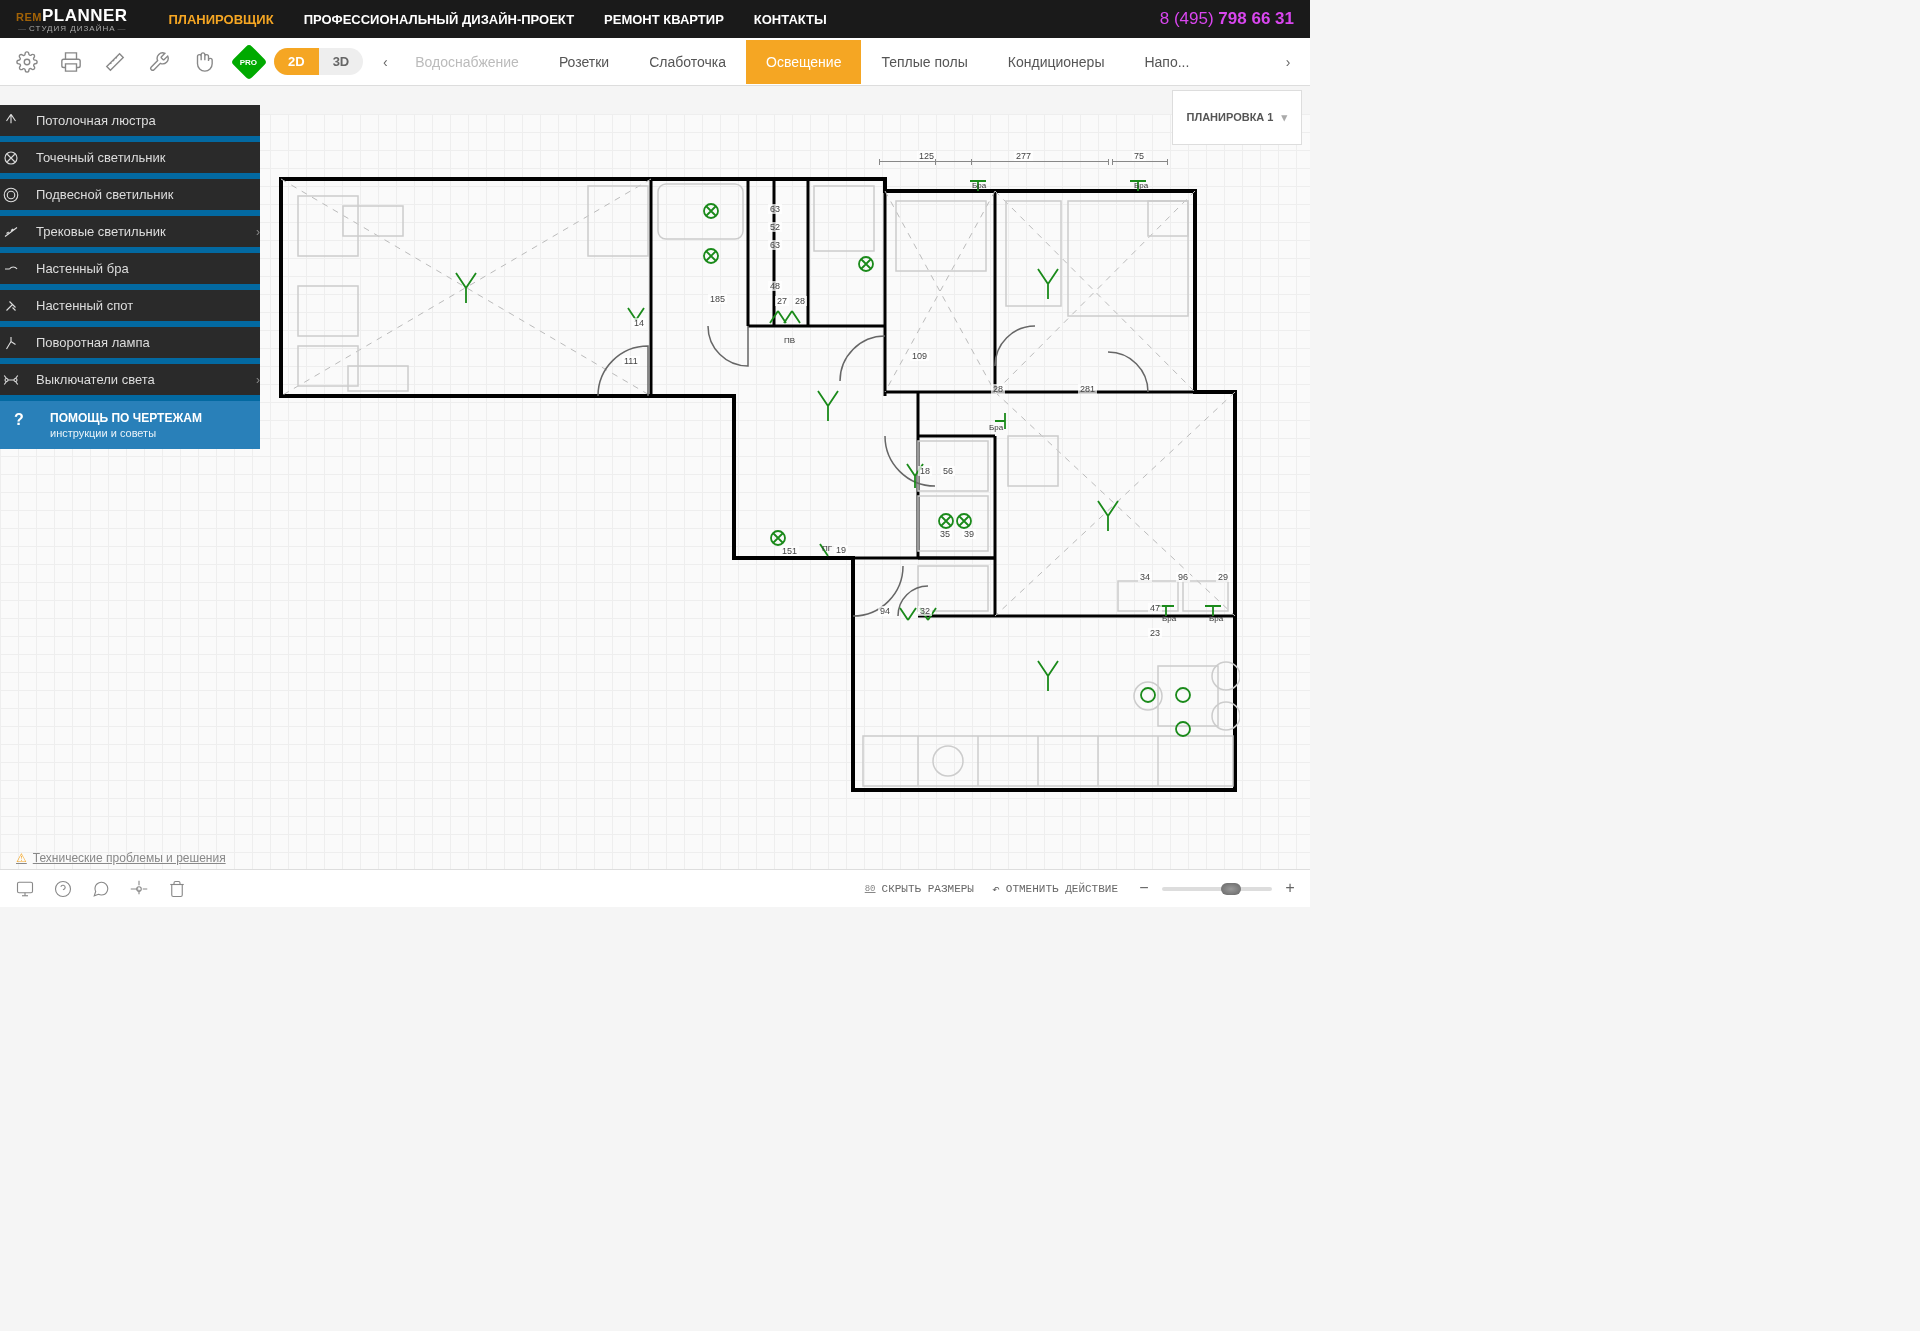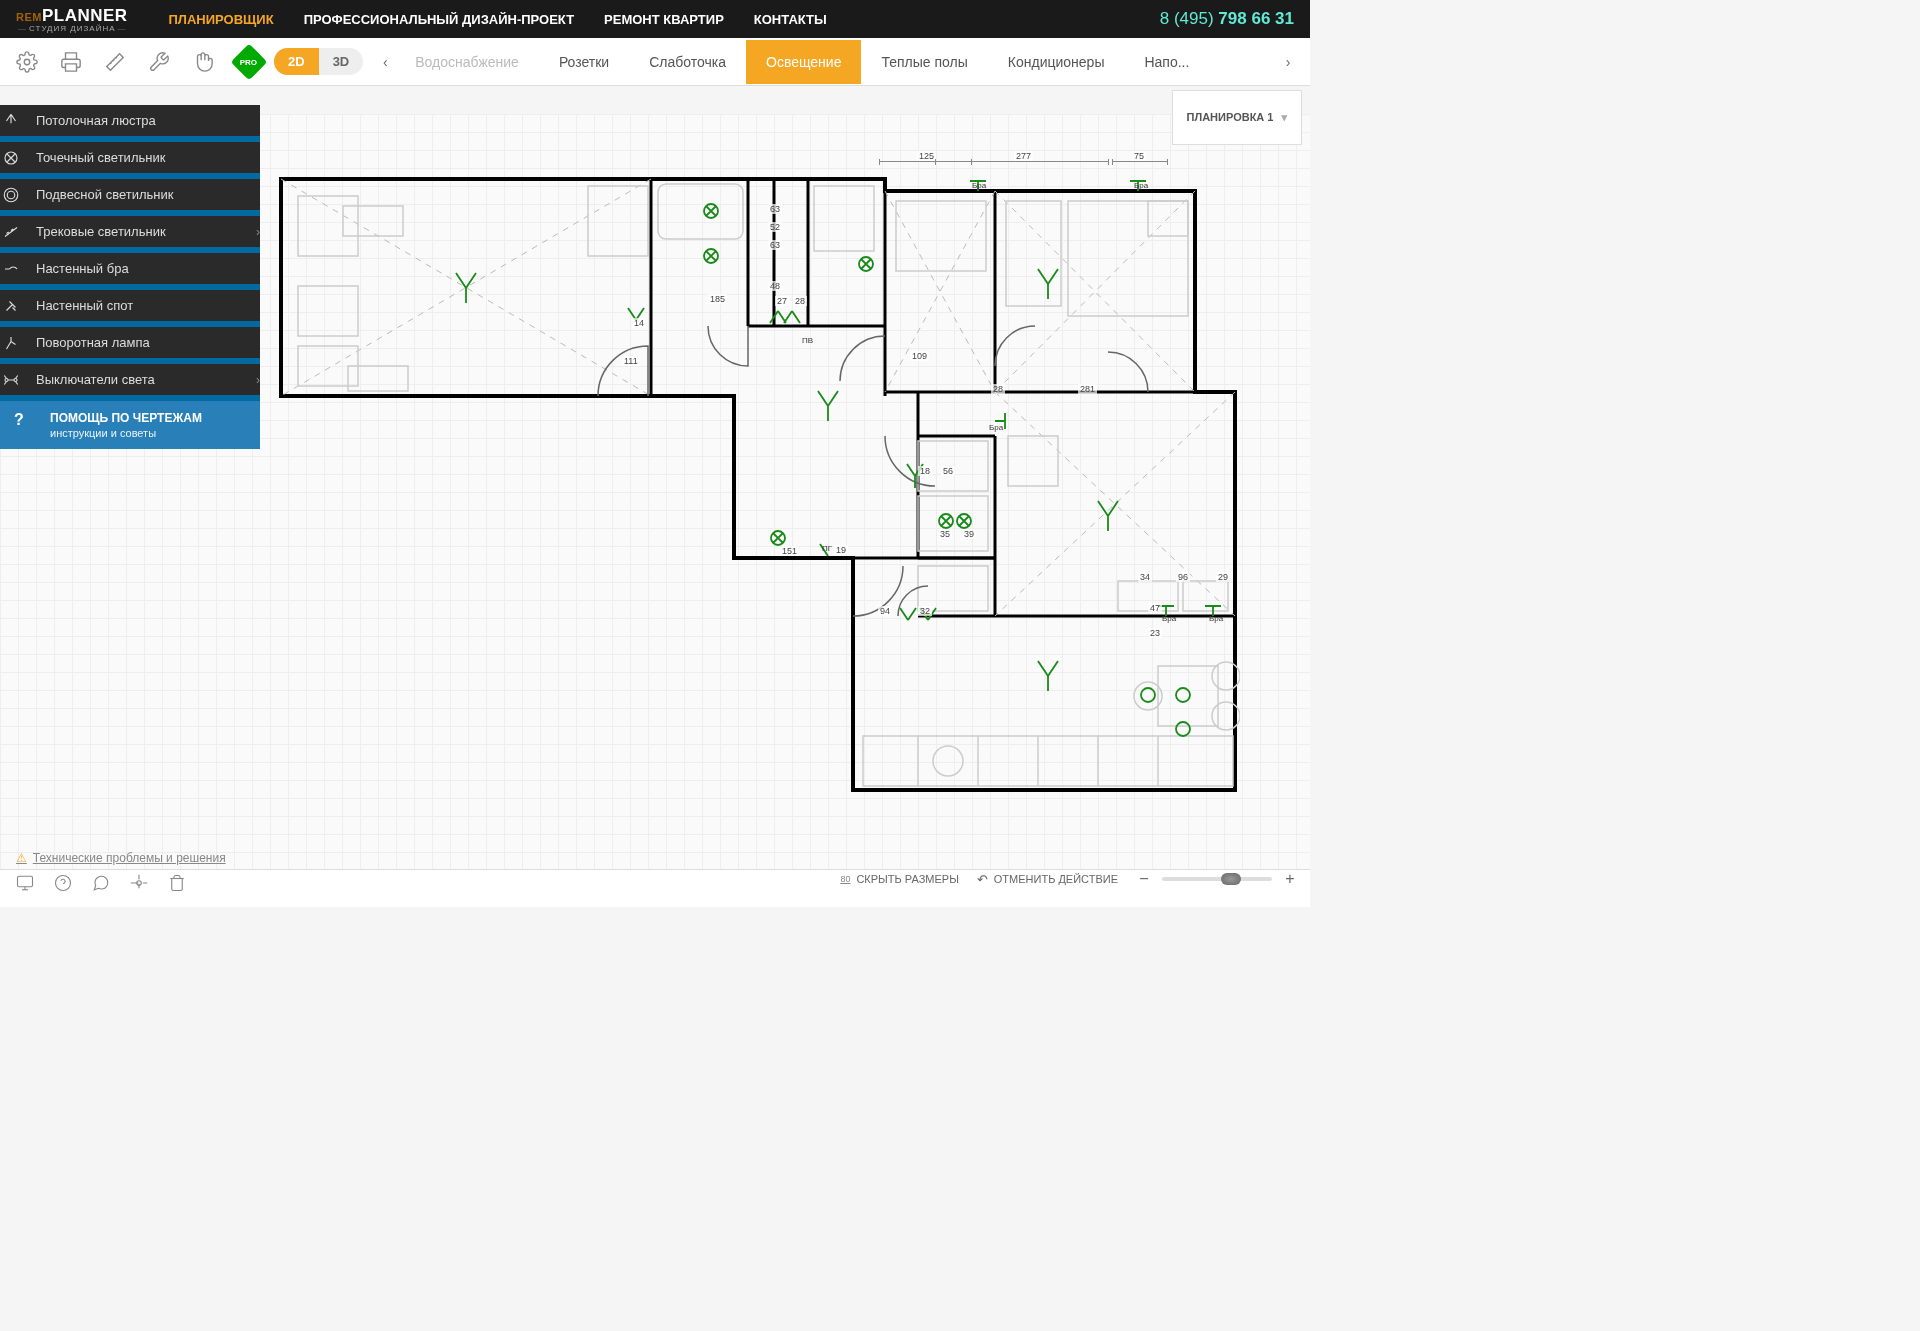--- a/index.html
+++ b/index.html
@@ -8,21 +8,21 @@
 
 .header { background: #1a1a1a; height: 38px; display: flex; align-items: center; padding: 0 16px; }
 .logo { display: flex; align-items: center; }
 .logo-rem { color: #a16207; font-weight: bold; font-size: 11px; letter-spacing: 0.5px; }
 .logo-planner { color: #fff; font-weight: bold; font-size: 17px; letter-spacing: 0.5px; }
 .logo-sub { color: #aaa; font-size: 8px; letter-spacing: 1px; display: block; margin-top: -2px; }
 .logo-sub::before, .logo-sub::after { content: "—"; margin: 0 2px; color: #666; }
 .nav { display: flex; margin-left: 40px; gap: 30px; }
 .nav-item { color: #fff; font-size: 13px; font-weight: bold; cursor: pointer; }
 .nav-item.active { color: #f5a623; }
-.phone { margin-left: auto; color: #5eead4; font-size: 17px; }
+.phone { margin-left: auto; color: #d946ef; font-size: 17px; }
 .phone-prefix { font-weight: normal; }
 .phone-number { font-weight: bold; }
 
 
 .toolbar { background: #fff; height: 48px; display: flex; align-items: center; padding: 0 12px; border-bottom: 1px solid #ddd; }
 .tool-icon { width: 30px; height: 30px; margin-right: 14px; display: flex; align-items: center; justify-content: center; cursor: pointer; color: #888; }
 .tool-icon svg { width: 22px; height: 22px; stroke: #888; fill: none; stroke-width: 1.5; }
 .pro-badge { width: 26px; height: 26px; background: #0a0; border-radius: 4px; transform: rotate(45deg); display: flex; align-items: center; justify-content: center; margin: 0 12px 0 4px; cursor: pointer; }
 .pro-badge span { transform: rotate(-45deg); color: #fff; font-size: 8px; font-weight: bold; }
 .view-toggle { display: flex; background: #eee; border-radius: 15px; overflow: hidden; margin-right: 12px; }
@@ -64,21 +64,21 @@
 .label { position: absolute; font-size: 8px; color: #333; }
 
 
 .plan-svg { width: 100%; height: 100%; }
 
 
 .bottom-link { position: absolute; bottom: 42px; left: 16px; font-size: 12px; color: #888; text-decoration: underline; cursor: pointer; display: flex; align-items: center; gap: 6px; }
 .warning-icon { color: #f5a623; }
 
 
-.footer { position: absolute; bottom: 0; left: 0; right: 0; height: 38px; background: #fff; border-top: 1px solid #ddd; display: flex; align-items: flex-start; padding: 0 12px; }
+.footer { position: absolute; bottom: 0; left: 0; right: 0; height: 38px; background: #fff; border-top: 1px solid #ddd; display: flex; align-items: center; padding: 8px 12px; font-family: Liberation Mono, monospace; }
 .footer-icon { width: 26px; height: 26px; margin-right: 12px; display: flex; align-items: center; justify-content: center; cursor: pointer; color: #888; }
 .footer-icon svg { width: 18px; height: 18px; stroke: #888; fill: none; stroke-width: 1.5; }
 .footer-right { margin-left: auto; display: flex; align-items: center; gap: 18px; }
 .footer-action { display: flex; align-items: center; gap: 6px; font-size: 11px; color: #666; cursor: pointer; }
 .footer-action .icon { font-size: 13px; }
 .small-badge { font-size: 9px; text-decoration: underline; color: #888; }
 .zoom { display: flex; align-items: center; gap: 10px; }
 .zoom-btn { font-size: 16px; color: #666; cursor: pointer; width: 16px; text-align: center; }
 .zoom-slider { width: 110px; height: 4px; background: #ddd; border-radius: 2px; position: relative; }
 .zoom-handle { position: absolute; width: 20px; height: 12px; background: radial-gradient(#999, #666); border-radius: 6px; top: -4px; left: 54%; cursor: pointer; }
@@ -315,21 +315,21 @@
         <div class="dim" style="left: 640px; top: 430px;">32</div>
         <div class="dim" style="left: 860px; top: 396px; text-align: right;">34</div>
         <div class="dim" style="left: 898px; top: 396px;">96</div>
         <div class="dim" style="left: 938px; top: 396px;">29</div>
         <div class="dim" style="left: 870px; top: 427px;">47</div>
         <div class="dim" style="left: 870px; top: 452px;">23</div>
       </div>
     <div id="labels-container">
         <div class="label" style="left: 694px; top: 5px;">Бра</div>
         <div class="label" style="left: 856px; top: 5px;">Бра</div>
-        <div class="label" style="left: 524px; top: 160px;">ПВ</div>
+        <div class="label" style="left: 506px; top: 160px;">ПВ</div>
         <div class="label" style="left: 711px; top: 247px;">Бра</div>
         <div class="label" style="left: 544px; top: 368px;">ПГ</div>
         <div class="label" style="left: 884px; top: 438px;">Бра</div>
         <div class="label" style="left: 931px; top: 438px;">Бра</div>
       </div>
   </div>
 </div>
 
 <div class="layout-selector">ПЛАНИРОВКА 1</div>
 

